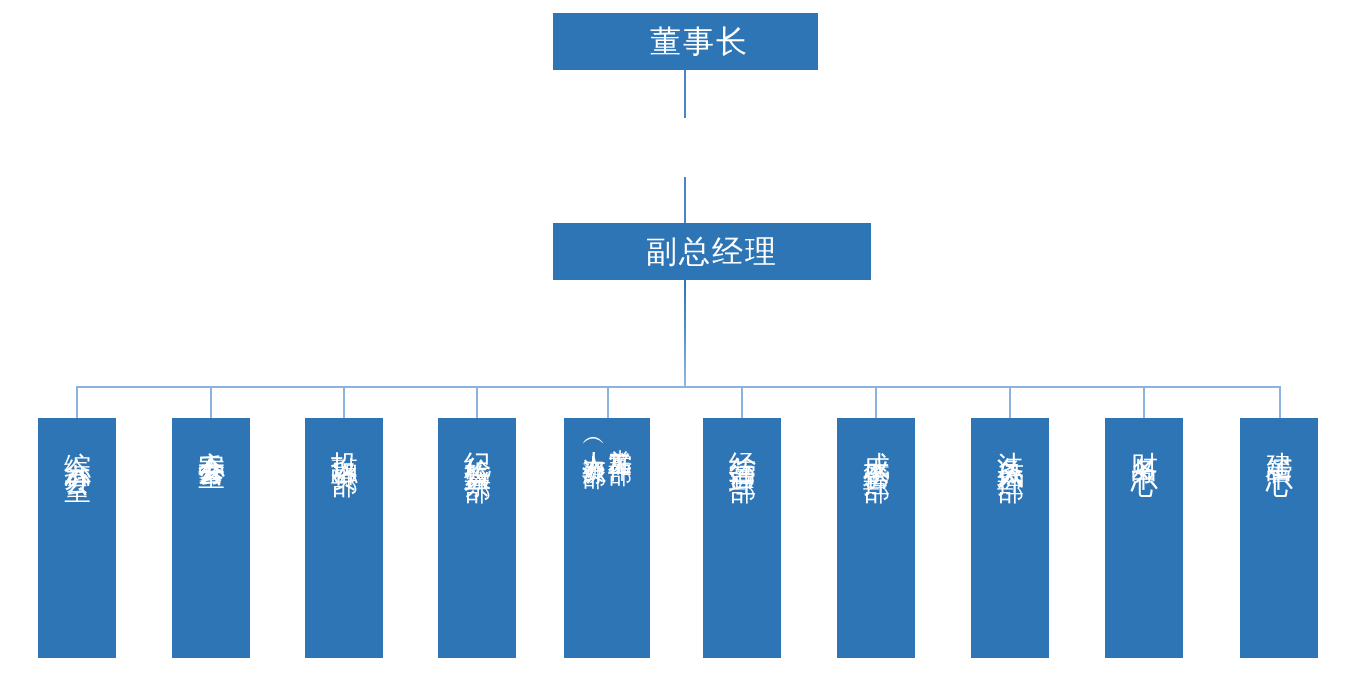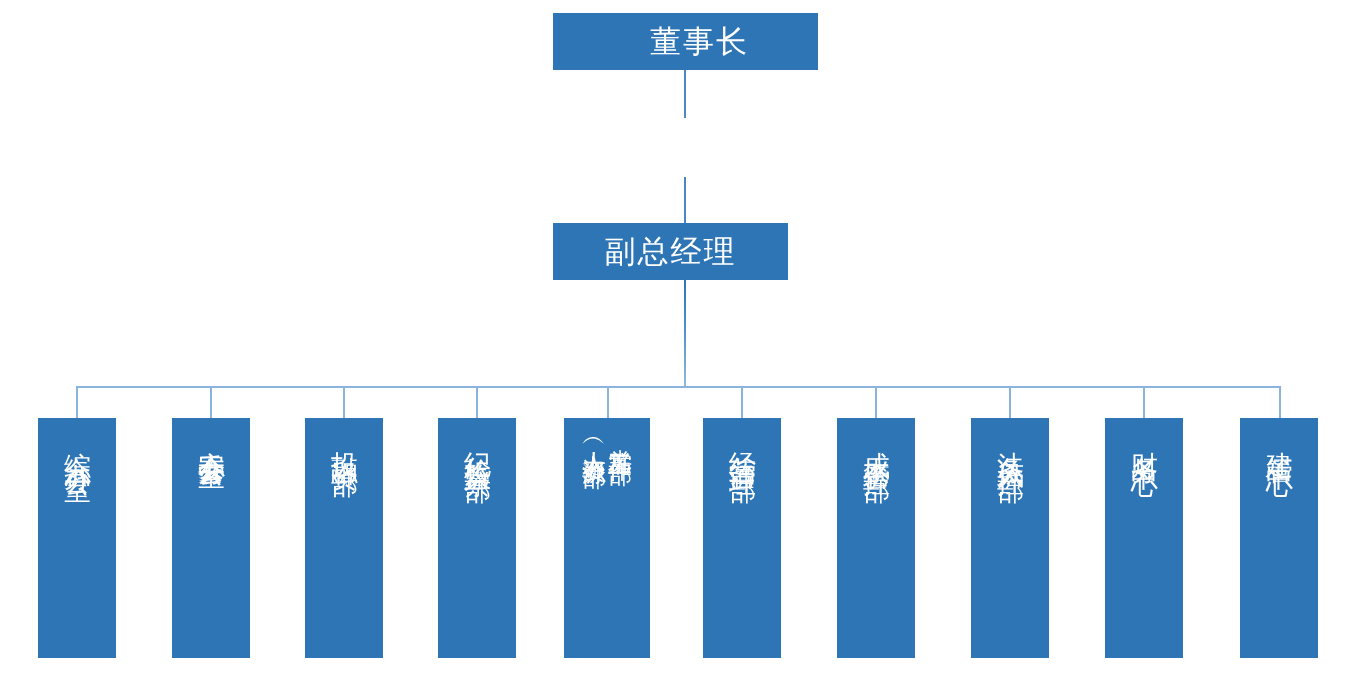--- a/index.html
+++ b/index.html
@@ -101,21 +101,21 @@
 
   <div class="node node-top" style="left:553px; top:13px; width:265px; height:57px;padding-left:28px;">
     <span>董事长</span>
   </div>
 
   <div class="vline stem" style="left:684px; top:70px; height:48px;"></div>
 
 
   <div class="vline stem" style="left:684px; top:177px; height:46px;"></div>
 
-  <div class="node node-top" style="left:553px; top:223px; width:235px; height:57px;">
+  <div class="node node-top" style="left:553px; top:223px; width:318px; height:57px;">
     <span>副总经理</span>
   </div>
 
   <div class="vline trunk" style="left:684px; top:280px; height:106px;"></div>
 
   <div class="hline" style="left:77px; top:386px; width:1204px;"></div>
 
   <div class="vline drop" style="left:76px; top:386px; height:32px;"></div>
   <div class="vline drop" style="left:210px; top:386px; height:32px;"></div>
   <div class="vline drop" style="left:343px; top:386px; height:32px;"></div>

